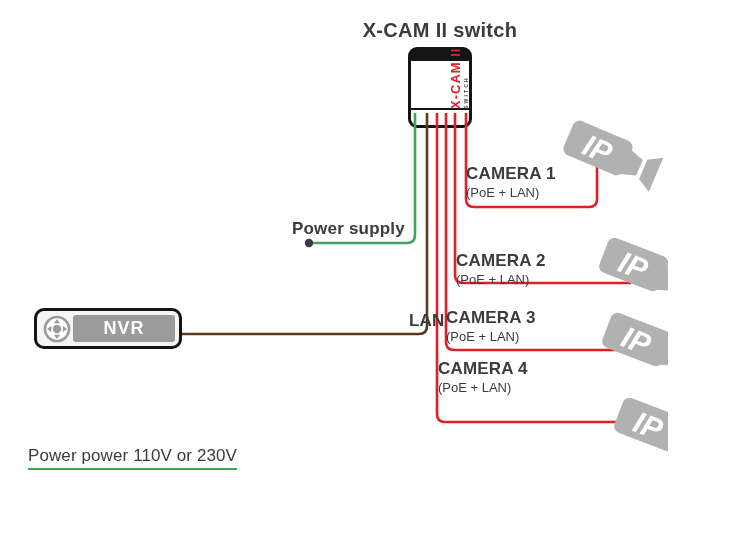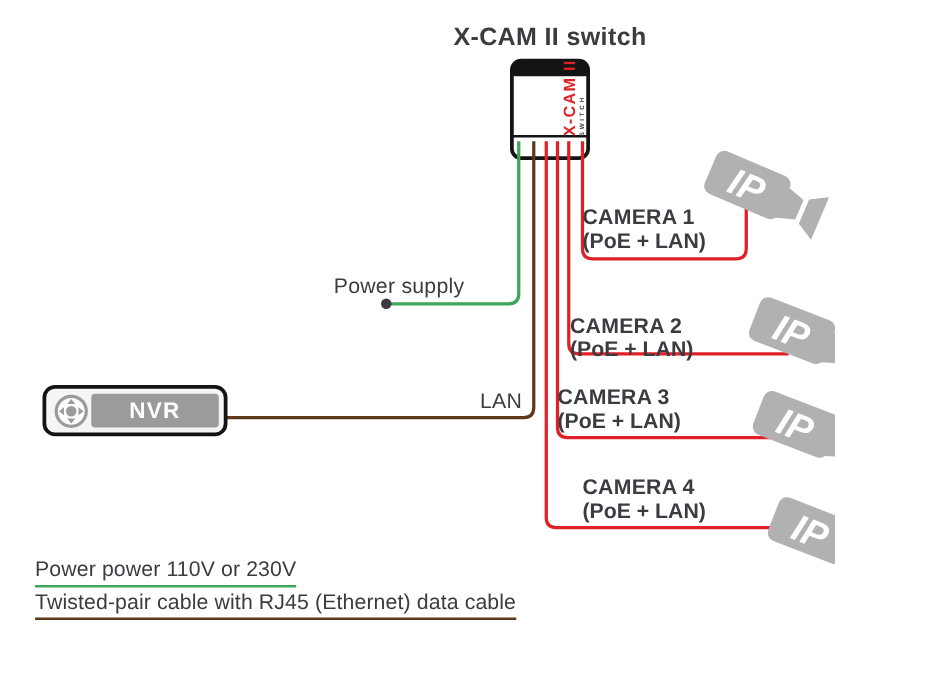--- a/index.html
+++ b/index.html
@@ -57,26 +57,26 @@
   
   #cables{left:0;top:0;pointer-events:none;}
   #cables path{fill:none;stroke-width:2.6px;}
   .cable-green{stroke:var(--green);}
   .cable-brown{stroke:var(--brown);}
   .cable-red{stroke:var(--red);}
   .cable-dot{fill:var(--text);}
 
   
   .wire-label{
-    font-size:17px;font-weight:400;color:var(--text);
-    white-space:nowrap;letter-spacing:.2px;
+    font-size:17px;font-weight:700;color:var(--text);
+    white-space:nowrap;letter-spacing:.2px;margin-left:25px;
   }
   .camera-label{white-space:nowrap;line-height:19px;}
   .camera-label .cam-name{font-size:17px;font-weight:700;color:var(--text);letter-spacing:.2px;}
-  .camera-label .cam-sub{font-size:17px;font-weight:700;color:var(--text);}
+  .camera-label .cam-sub{font-size:13px;font-weight:400;color:var(--text);}
 
   
   .nvr-box{
     left:34px;top:308px;width:148px;height:41px;
     box-sizing:border-box;
     background:#f5f5f4;
     border:3px solid #141414;
     border-radius:10px;
   }
   .nvr-plate{
@@ -160,21 +160,21 @@
     <div class="cam-sub">(PoE + LAN)</div>
   </div>
   <div class="abs camera-label" style="left:456px;top:237px;margin-top:14px;">
     <div class="cam-name">CAMERA 2</div>
     <div class="cam-sub">(PoE + LAN)</div>
   </div>
   <div class="abs camera-label" style="left:446px;top:308px;">
     <div class="cam-name">CAMERA 3</div>
     <div class="cam-sub">(PoE + LAN)</div>
   </div>
-  <div class="abs camera-label" style="left:438px;top:380px;padding-left:28px;">
+  <div class="abs camera-label" style="left:438px;top:359px;">
     <div class="cam-name">CAMERA 4</div>
     <div class="cam-sub">(PoE + LAN)</div>
   </div>
 
   <svg class="abs cam-icon" style="left:563px;top:120px;" width="100" height="72" viewBox="0 0 100 72">
     <g transform="rotate(23 50 36)">
       <rect class="cam-shape" x="1" y="16" width="64" height="37" rx="7"></rect>
       <polygon class="cam-shape" points="63,23 79,28 79,45 63,50"></polygon>
       <polygon class="cam-shape" points="83,26 97,18 97,55 83,47"></polygon>
       <text x="33" y="46" text-anchor="middle">IP</text>
@@ -201,17 +201,14 @@
       <rect class="cam-shape" x="1" y="16" width="64" height="37" rx="7"></rect>
       <polygon class="cam-shape" points="63,23 79,28 79,45 63,50"></polygon>
       <polygon class="cam-shape" points="83,26 97,18 97,55 83,47"></polygon>
       <text x="33" y="46" text-anchor="middle">IP</text>
     </g>
   </svg>
 
   <div class="abs legend li-1">
     <span class="legend-item" style="border-bottom-color: rgb(62, 165, 91);">Power power 110V or 230V</span>
   </div>
-  <div class="abs legend li-2">
-    <span class="legend-item" style="border-bottom-color: rgb(93, 58, 27);">Twisted-pair cable with RJ45 (Ethernet) data cable</span>
-  </div>
 
 </div>
 
 </body></html>

